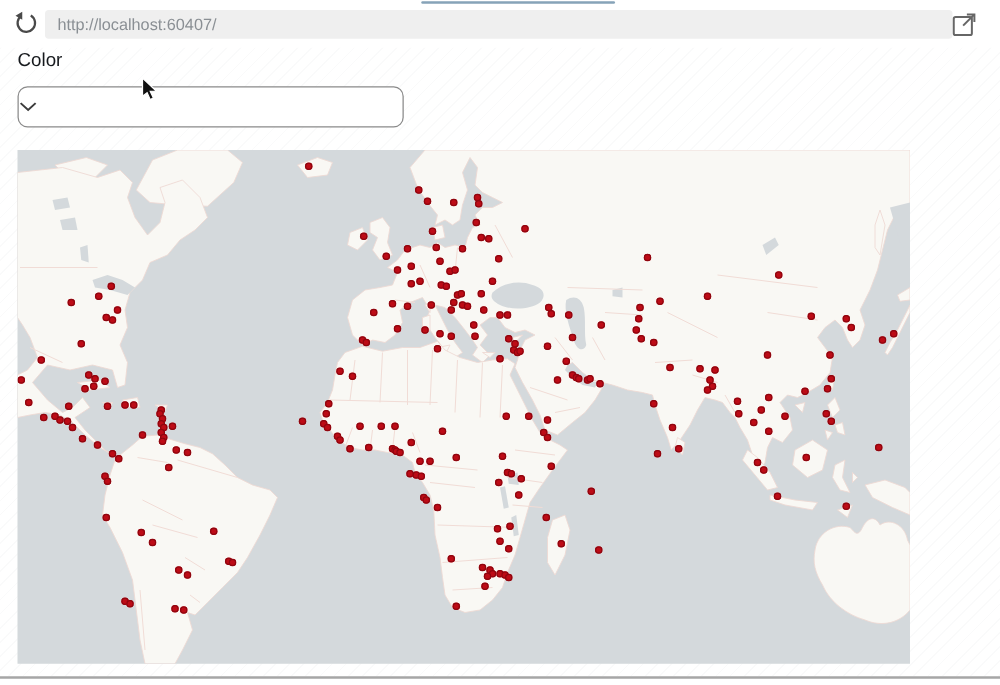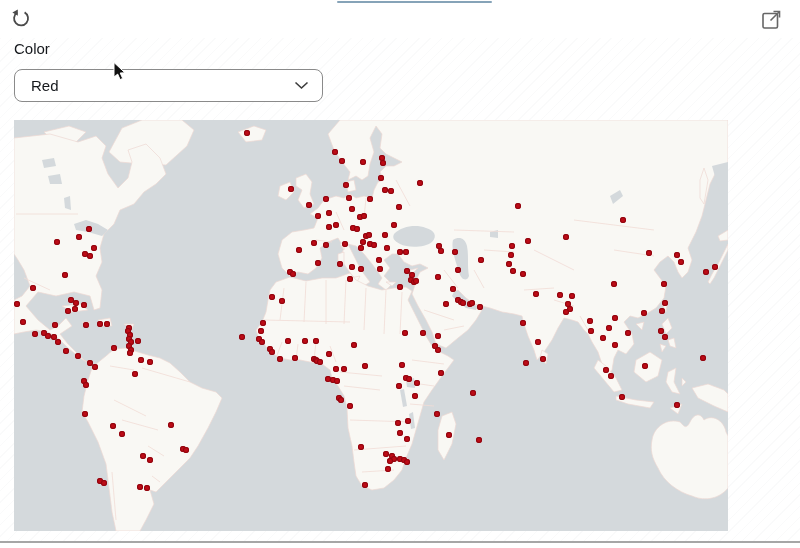--- a/index.html
+++ b/index.html
@@ -47,34 +47,36 @@
 <body>
 
 <div class="toolbar">
   <div class="tab-line"></div>
   <div class="reload-btn">
     <svg width="20" height="20" viewBox="0 0 20 20">
       <path d="M6.2,3.6 A7,7 0 1 0 13.6,3.4" fill="none" stroke="#4a4a4a" stroke-width="1.8"></path>
       <polygon points="6.8,0.4 6.8,6.8 1.4,3.6" fill="#4a4a4a"></polygon>
     </svg>
   </div>
+  <div class="url-field">
+    <span class="url-text">http://localhost:60407/</span>
+  </div>
   <div class="ext-btn">
     <svg width="21" height="21" viewBox="0 0 21 21">
       <rect x="2" y="4.5" width="14.5" height="14.5" rx="1.5" fill="none" stroke="#666" stroke-width="1.6"></rect>
       <path d="M9.5,11.5 L18,3" stroke="#666" stroke-width="1.6" fill="none"></path>
       <path d="M12.5,2.5 h6 v6" stroke="#666" stroke-width="1.6" fill="none"></path>
     </svg>
   </div>
 </div>
 
 <div class="hatch"></div>
 
 <div class="color-label">Color</div>
 <div class="color-select">
-  <span class="select-value">Red</span>
   <span class="chevron">
     <svg width="15" height="9" viewBox="0 0 15 9">
       <polyline points="1.5,1.5 7.5,7 13.5,1.5" fill="none" stroke="#3c3c3c" stroke-width="1.6"></polyline>
     </svg>
   </span>
 </div>
 
 <div class="cursor">
   <svg width="15" height="21" viewBox="0 0 15 21">
     <polygon points="1,0.5 1,15 4.7,12.1 7.1,17.6 9.7,16.4 7.2,11 12,10.8" fill="#111" stroke="#fff" stroke-width="1"></polygon>

